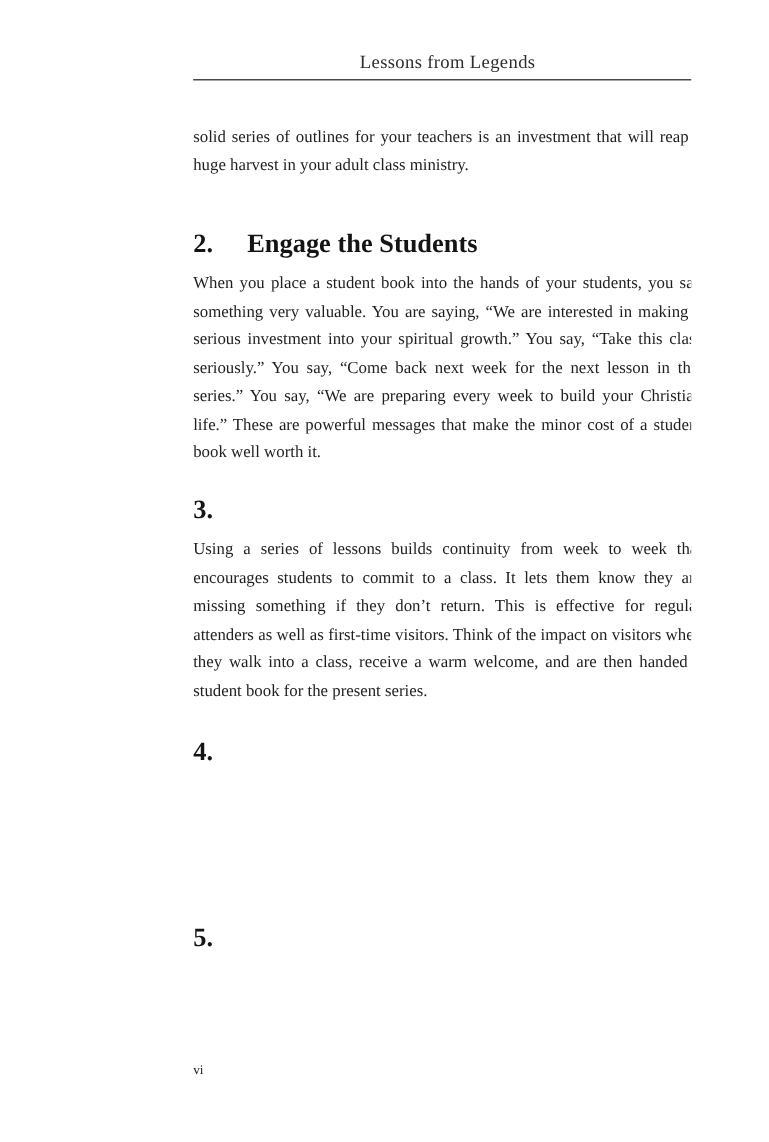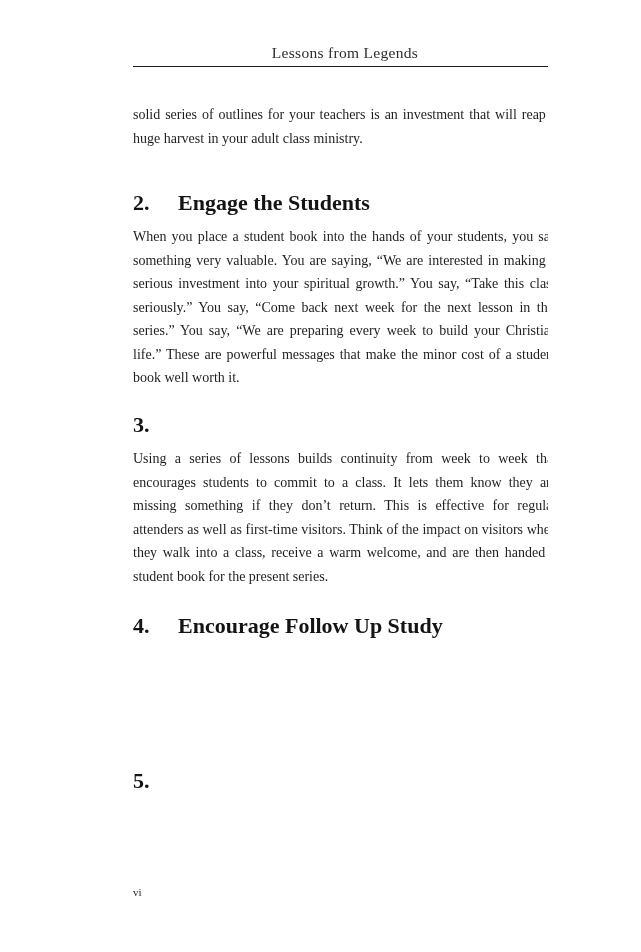--- a/index.html
+++ b/index.html
@@ -6,20 +6,21 @@
   html, body { margin: 0; padding: 0; background: #ffffff; }
 
   .page {
     position: relative;
     width: 548px;
     height: 952px;
     background: #ffffff;
     font-family: "Liberation Serif", "DejaVu Serif", serif;
     color: #1b1b1b;
     overflow: hidden;
+    margin-left: 28px;
   }
 
   
   .running-head {
     position: absolute;
     left: 133px;
     top: 44px;
     width: 424px;
     text-align: center;
     font-size: 15.5px;
@@ -104,21 +105,20 @@
   <div class="col section sec-3">
     <div class="section-heading">
       <span class="sec-num">3.</span>
     </div>
     <p class="body-text">Using a series of lessons builds continuity from week to week that encourages students to commit to a class. It lets them know they are missing something if they don’t return. This is effective for regular attenders as well as first-time visitors. Think of the impact on visitors when they walk into a class, receive a warm welcome, and are then handed a student book for the present series.</p>
   </div>
 
   <div class="col section sec-4">
     <div class="section-heading">
       <span class="sec-num">4.</span>
-      <span class="sec-title">Encourage Follow Up Study</span>
     </div>
   </div>
 
   <div class="col section sec-5">
     <div class="section-heading">
       <span class="sec-num">5.</span>
     </div>
   </div>
 
   <div class="page-number">vi</div>

